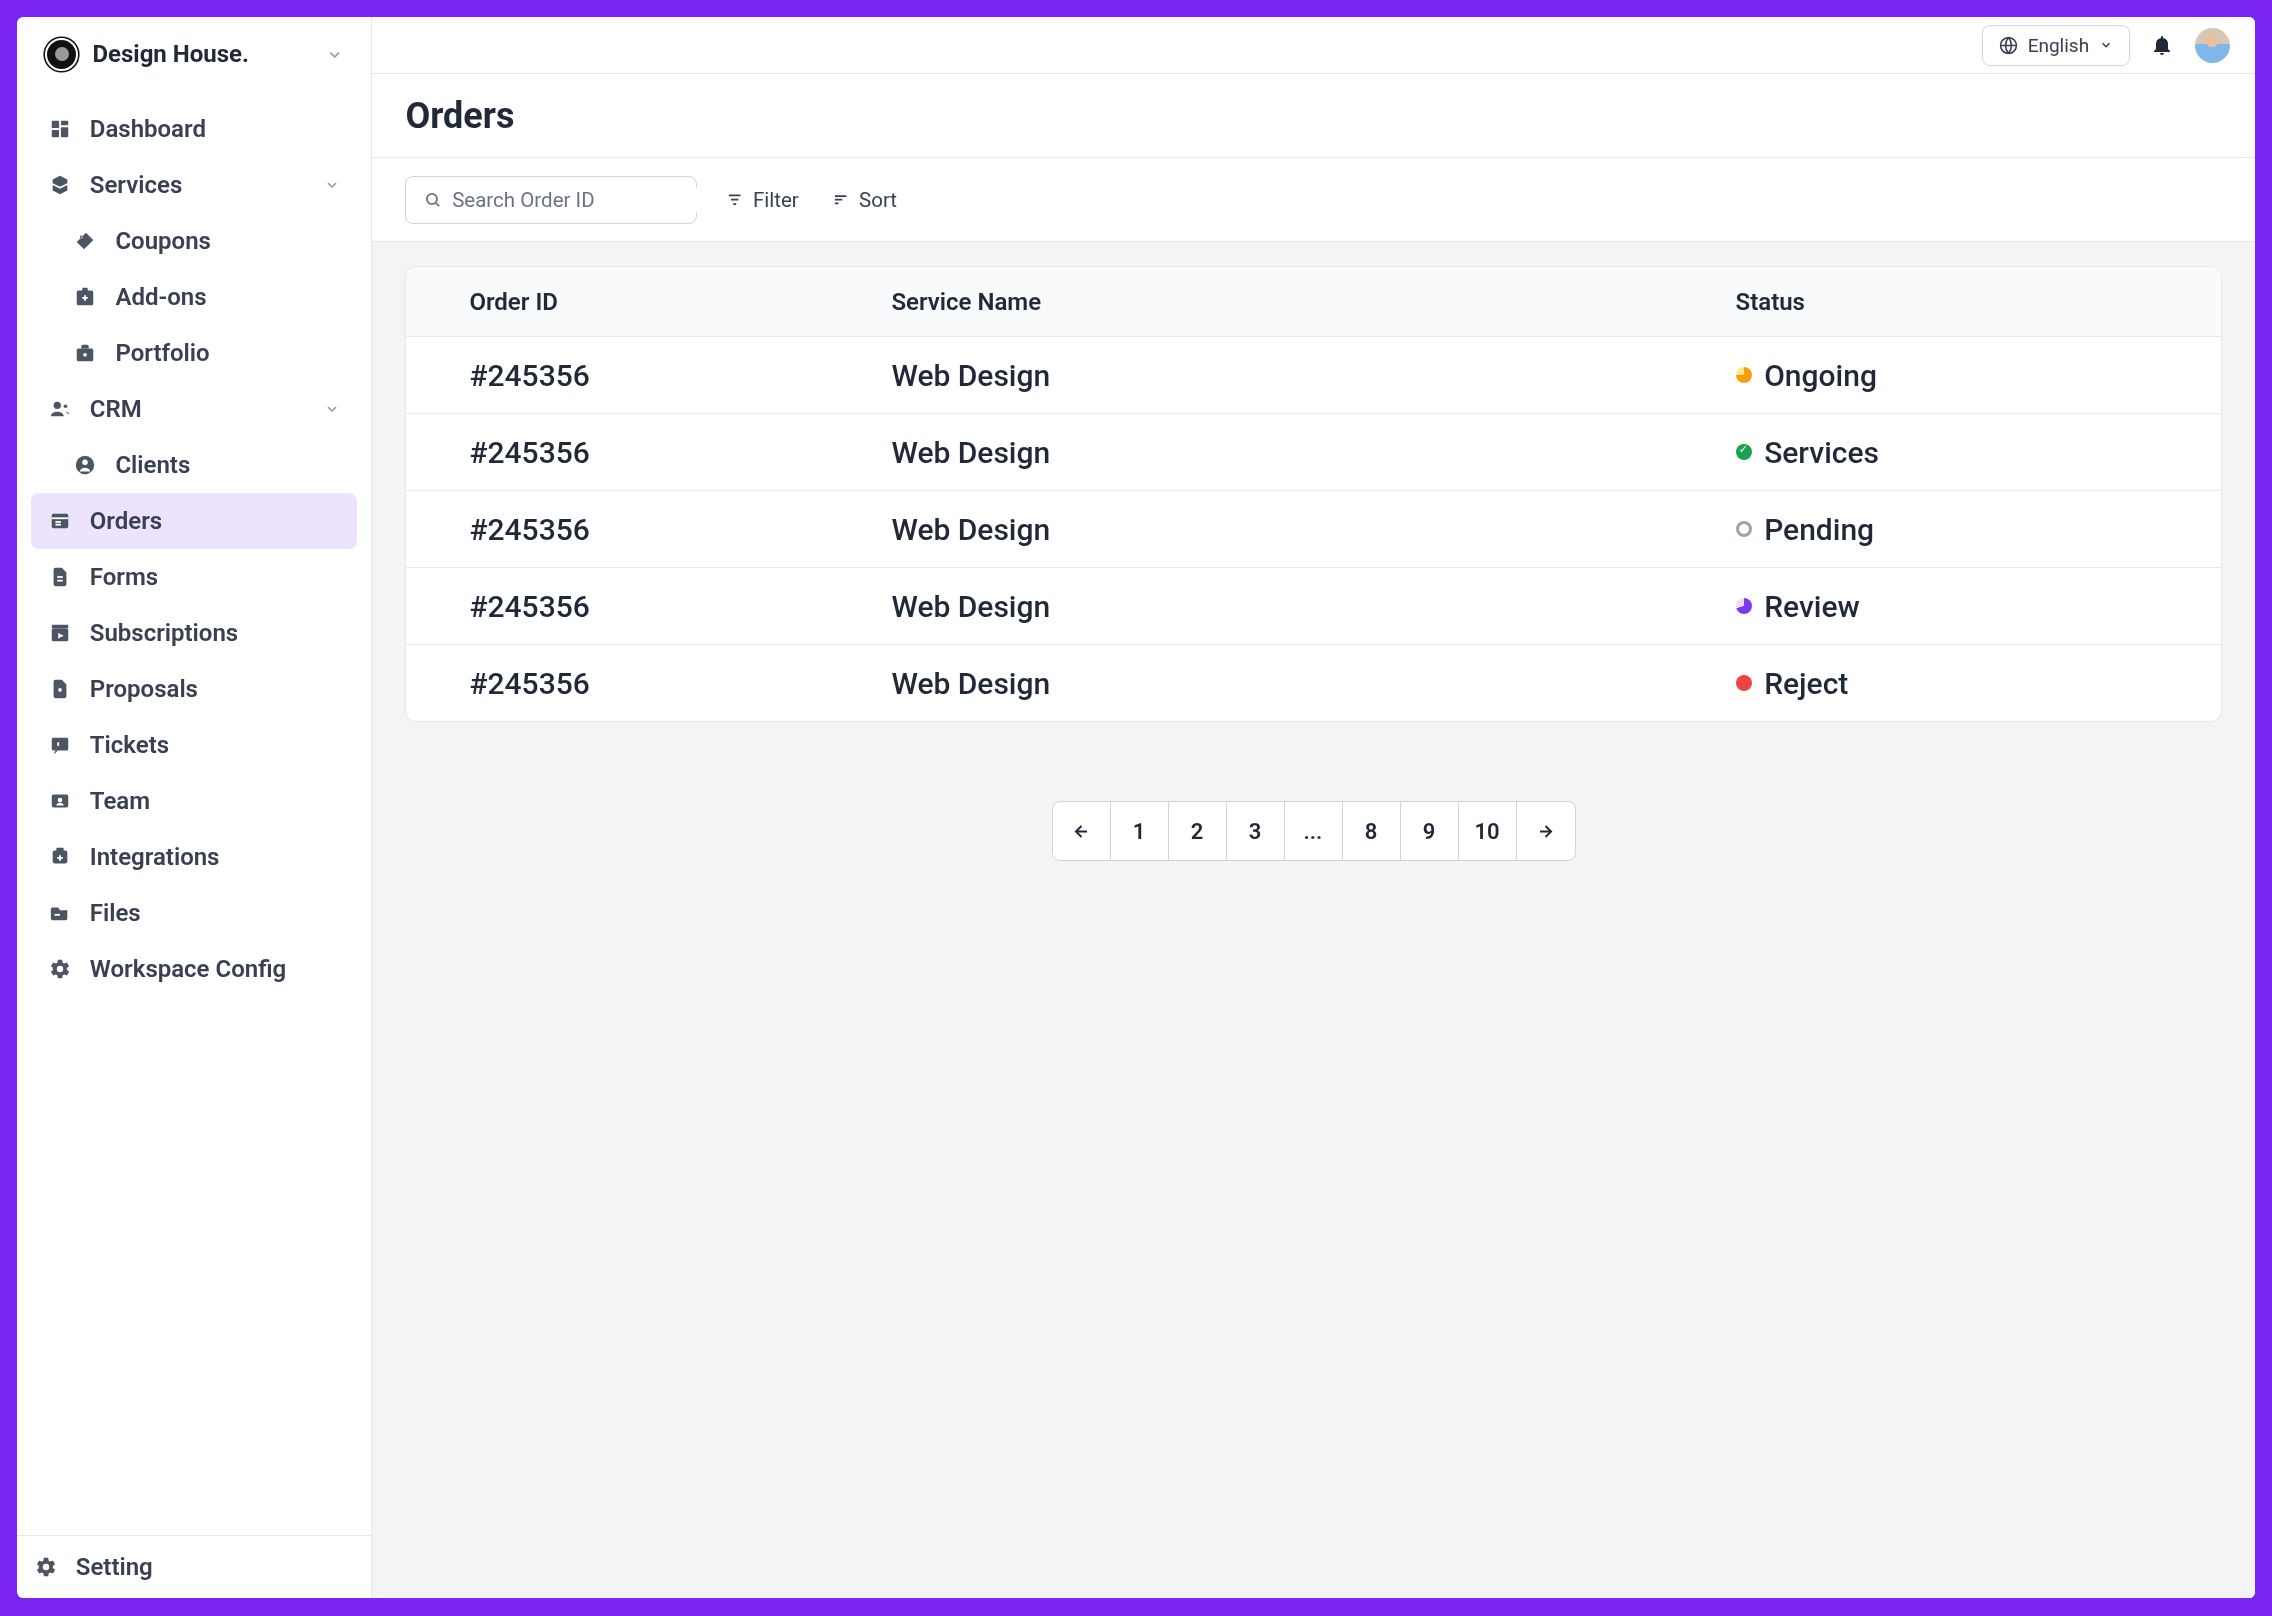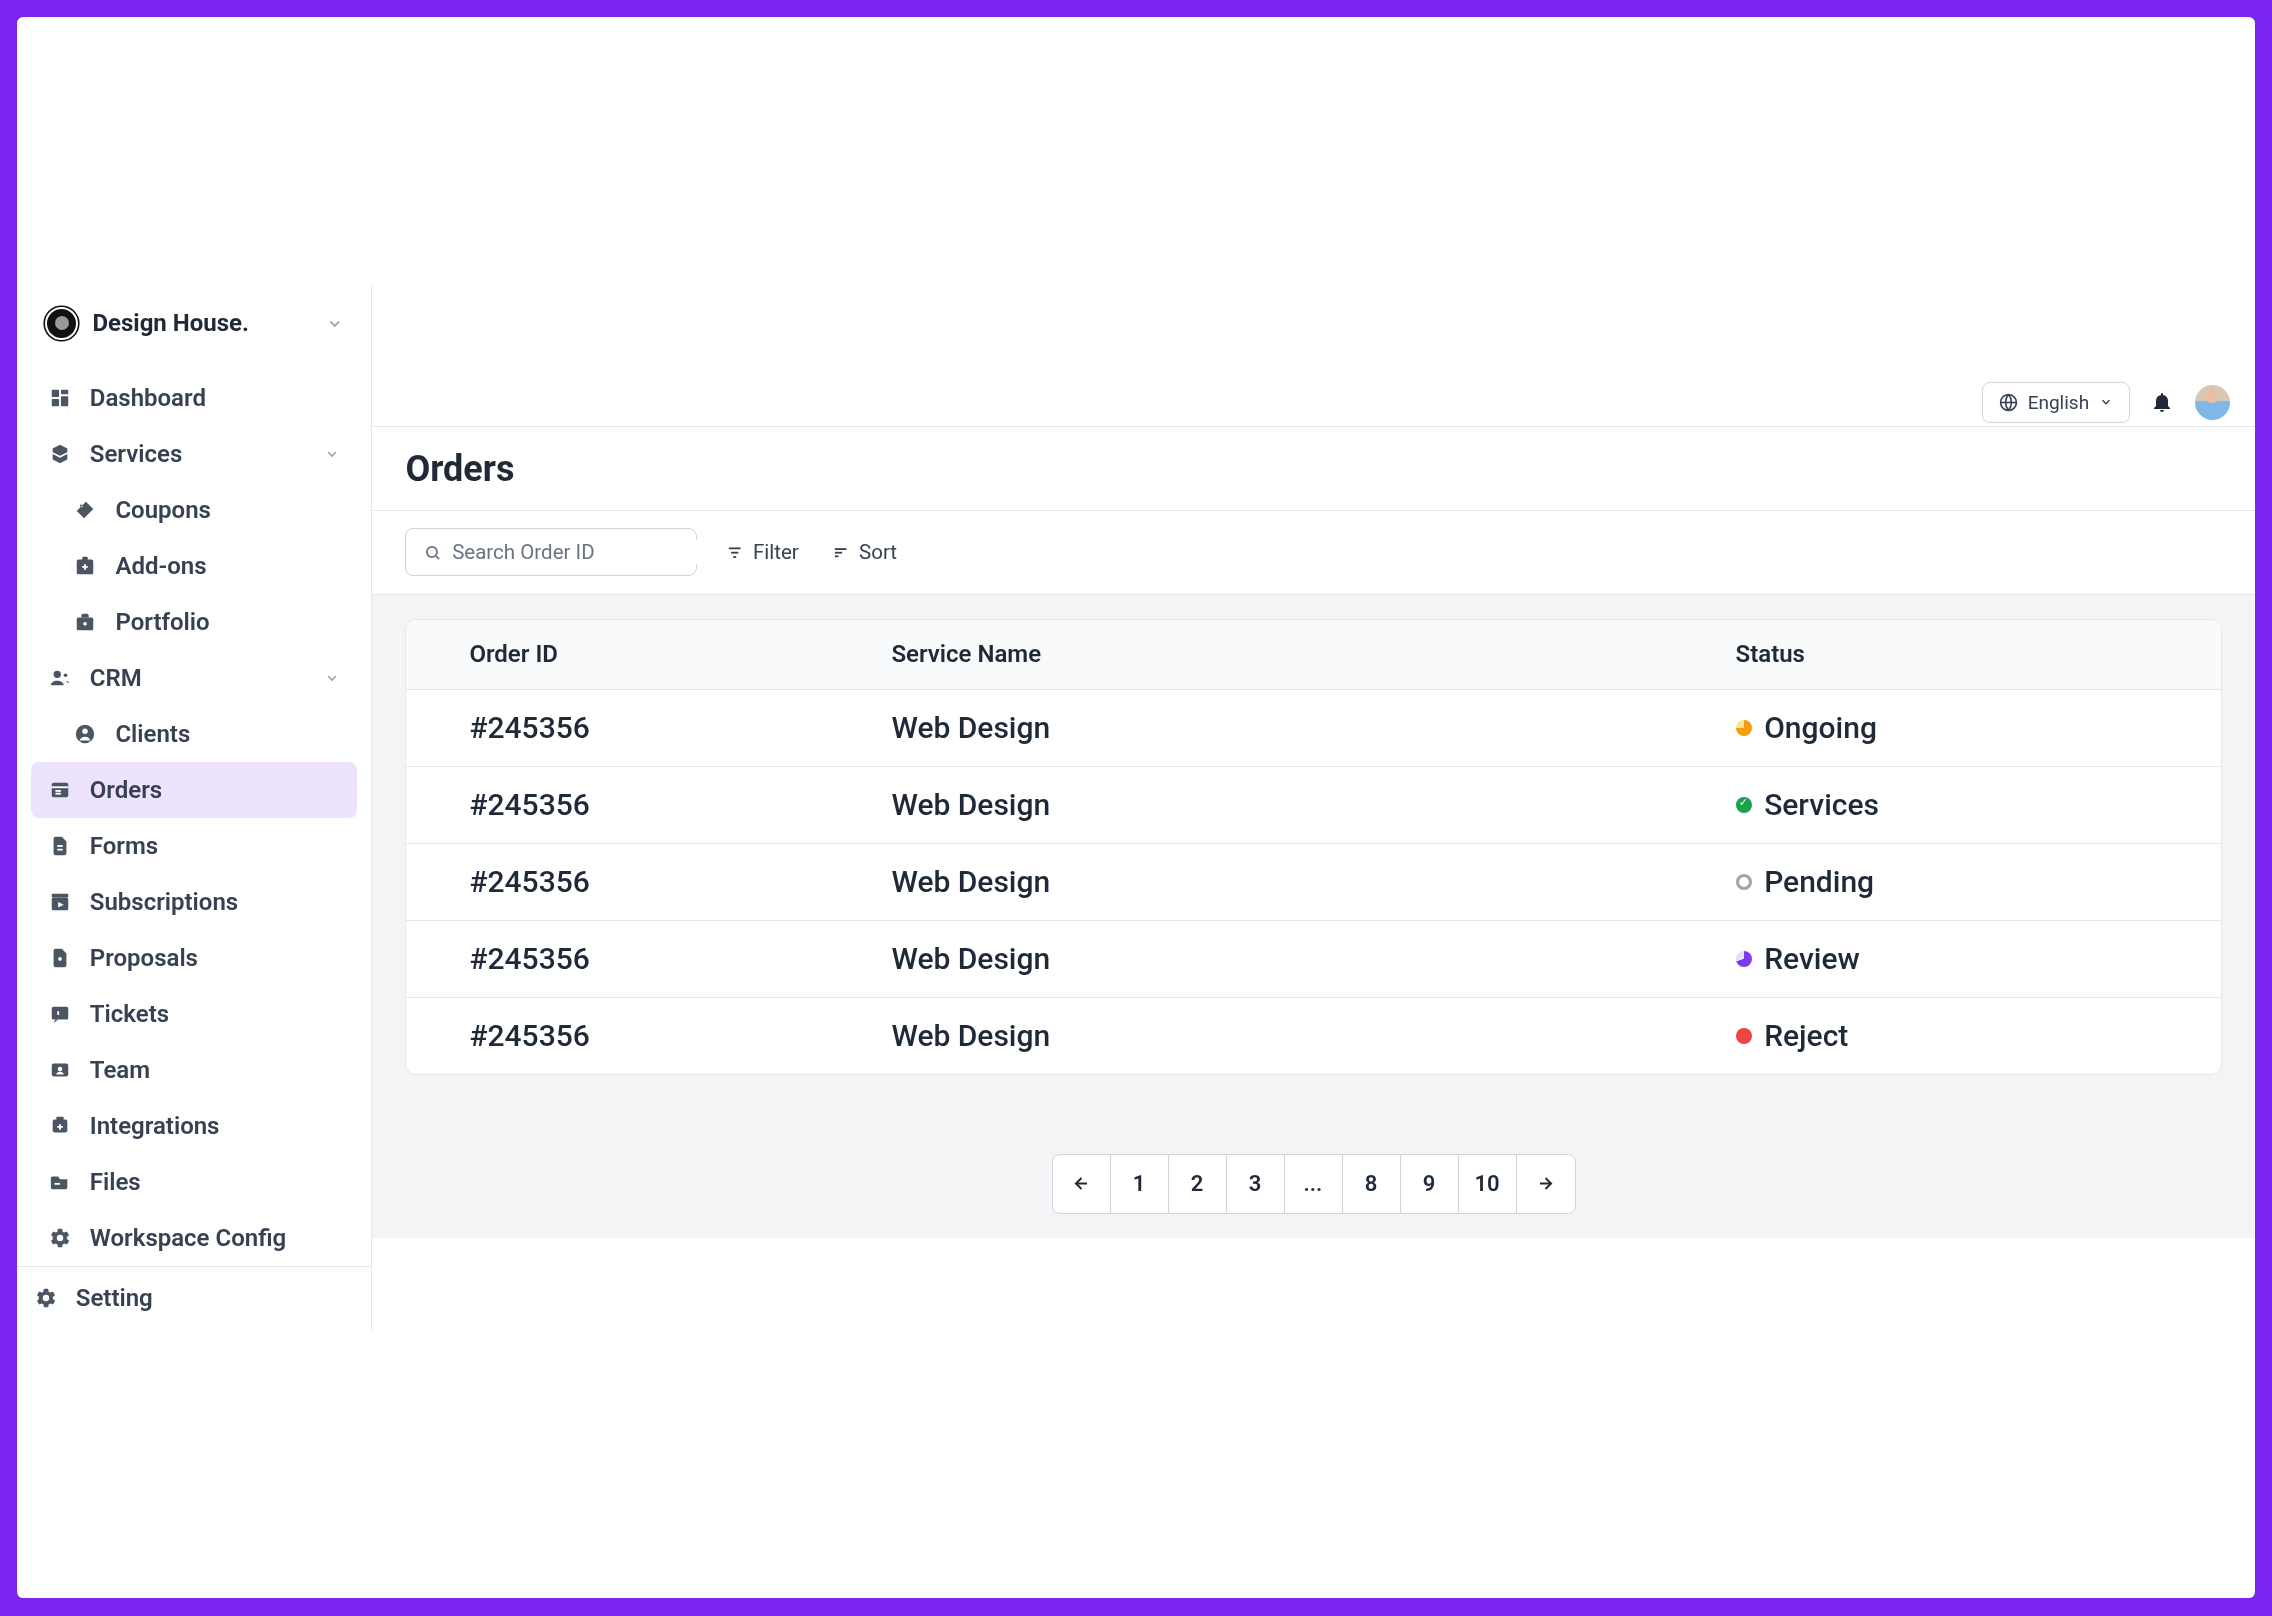--- a/index.html
+++ b/index.html
@@ -17,21 +17,20 @@
   background:var(--bg-outer);
   padding:17.4px;
 }
 .app{
   background:var(--bg-canvas);
   border-radius:6.3px;
   display:flex;
   height:calc(100vh - 35px);
   min-height:1547px;
   overflow:hidden;
-  align-items:center;
 }
 
 .sidebar{
   width:355px;
   border-right:0.8px solid var(--border);
   display:flex;
   flex-direction:column;
 }
 .ws-header{
   display:flex;align-items:center;gap:14px;
@@ -54,21 +53,21 @@
 }
 .nav-item.sub{padding-left:43px;}
 .nav-item .icon{width:22px;height:22px;color:#4B5563;display:flex;align-items:center;justify-content:center;}
 .nav-item.active{background:var(--active-bg);}
 .nav-item .chev{margin-left:auto;color:#9CA3AF;}
 .sidebar-footer{border-top:0.8px solid var(--border);}
 .sidebar-footer .nav-item{padding:17.4px;}
 
 .main{flex:1;display:flex;flex-direction:column;background:var(--bg-canvas);}
 .topbar{
-  height:49px;border-bottom:0.8px solid var(--border);
+  height:57px;border-bottom:0.8px solid var(--border);
   display:flex;align-items:center;justify-content:flex-end;
   padding:0 25px;gap:20.5px;
 }
 .lang-btn{
   display:flex;align-items:center;gap:9.5px;
   border:0.8px solid #D1D5DB;border-radius:8px;
   padding:8px 16px;color:var(--text-mid);font-size:19px;
   cursor:pointer;
 }
 .bell{cursor:pointer;color:var(--text-dark);}

